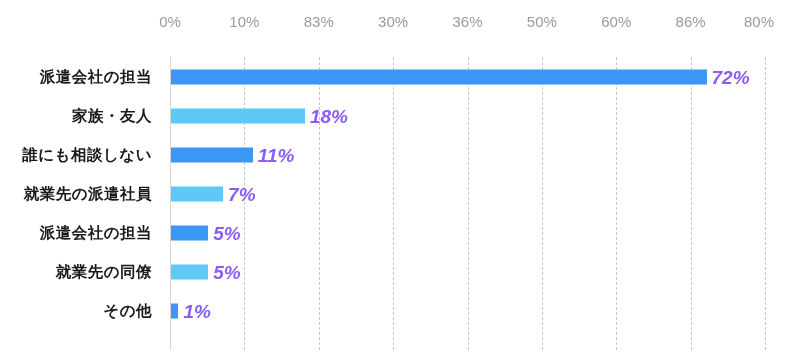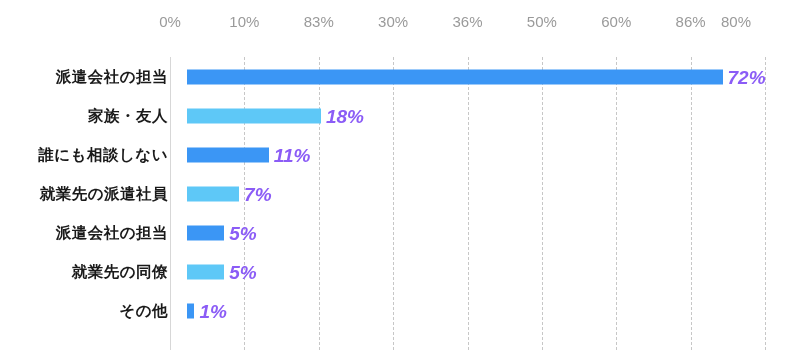--- a/index.html
+++ b/index.html
@@ -51,21 +51,21 @@
     width: 0px;
     border-left: 1px dashed #c7c7c7;
   }
 
   .gridline.axis {
     border-left: 1px solid #d7d7d7;
   }
 
   .row {
     position: absolute;
-    left: 16px;
+    left: 0;
     width: 720px;
     height: 39px;
     display: block;
   }
 
   .row-label {
     position: absolute;
     left: 0;
     width: 152px;
     top: 50%;
@@ -110,21 +110,21 @@
 
   <div class="tick-label-layer">
       <div class="tick-label" style="left: 170px;">0%</div>
       <div class="tick-label" style="left: 244.375px;">10%</div>
       <div class="tick-label" style="left: 318.75px;">83%</div>
       <div class="tick-label" style="left: 393.125px;">30%</div>
       <div class="tick-label" style="left: 467.5px;">36%</div>
       <div class="tick-label" style="left: 541.875px;">50%</div>
       <div class="tick-label" style="left: 616.25px;">60%</div>
       <div class="tick-label" style="left: 690.625px;">86%</div>
-      <div class="tick-label" style="left: 736px;">80%</div>
+      <div class="tick-label" style="left: 759px;">80%</div>
     </div>
 
   <div class="gridline-layer">
       <div class="gridline axis" style="left: 170px;"></div>
       <div class="gridline" style="left: 244.375px;"></div>
       <div class="gridline" style="left: 318.75px;"></div>
       <div class="gridline" style="left: 393.125px;"></div>
       <div class="gridline" style="left: 467.5px;"></div>
       <div class="gridline" style="left: 541.875px;"></div>
       <div class="gridline" style="left: 616.25px;"></div>

